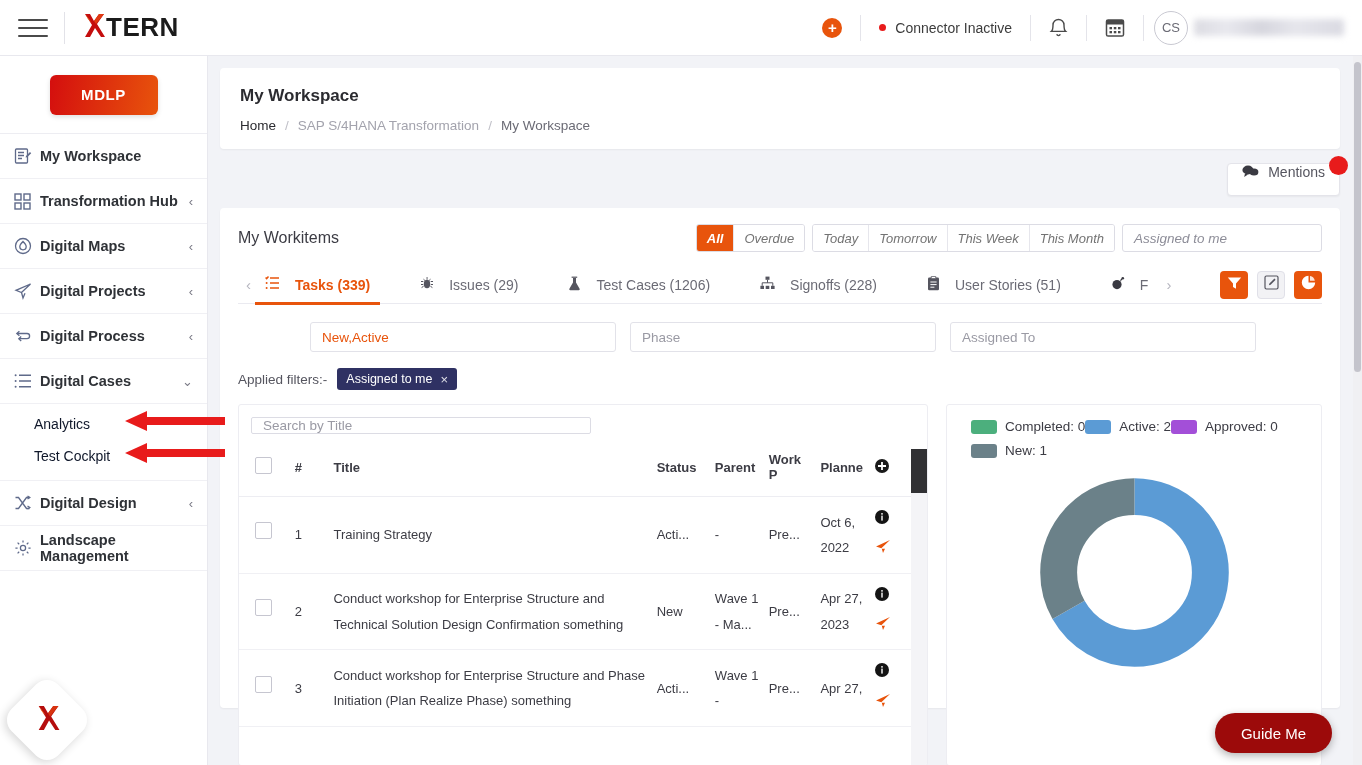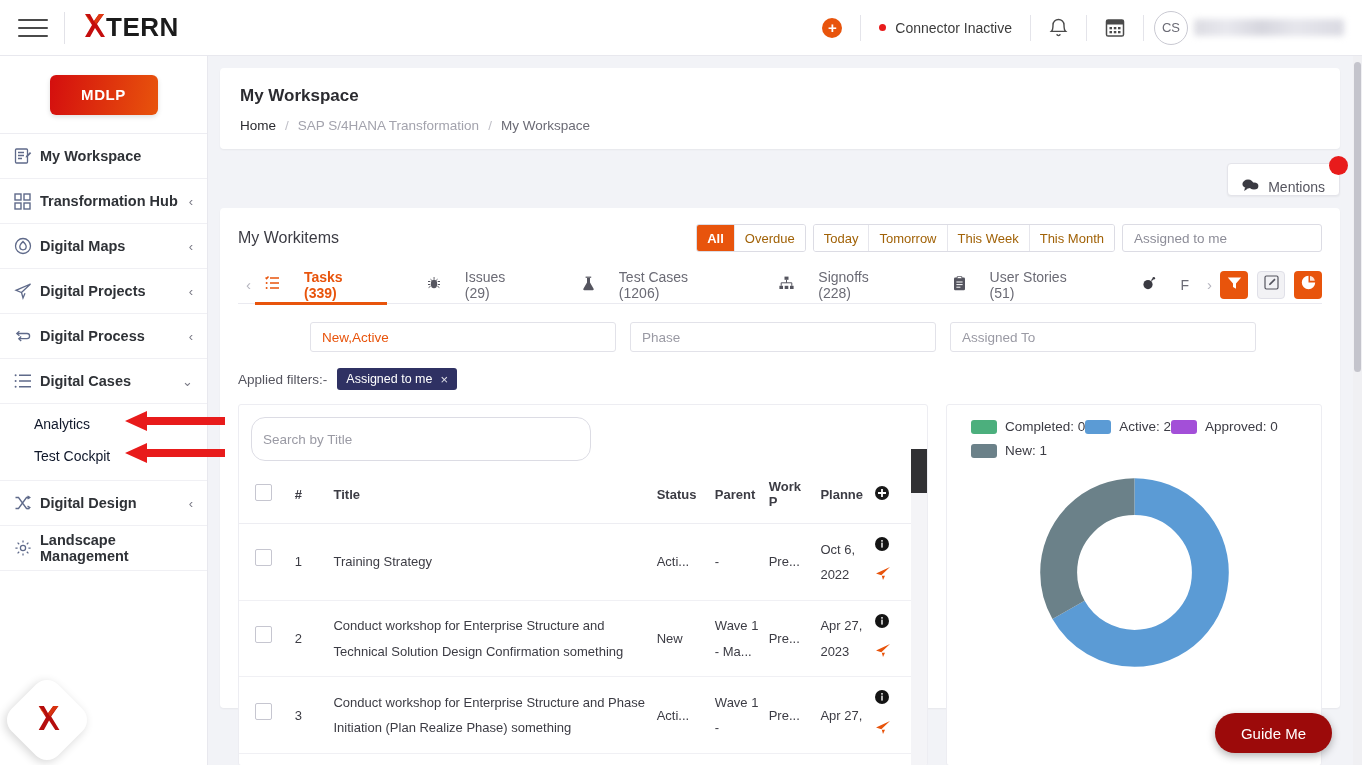--- a/index.html
+++ b/index.html
@@ -69,43 +69,43 @@
     padding: 18px 20px 16px; box-shadow: 0 1px 2px rgba(0,0,0,.05); }
   .ws-title { font-size: 17px; font-weight: 600; color: #2b2b30; margin-bottom: 12px; }
   .crumbs { font-size: 13.5px; display: flex; align-items: center; gap: 9px; }
   .crumbs .c-home { color: #2b2b30; cursor: pointer; }
   .crumbs .c-mid { color: #a3a3ad; cursor: pointer; }
   .crumbs .c-last { color: #6b6b75; }
   .crumbs .slash { color: #c0c0c8; }
 
   .mentions-row { display: flex; justify-content: flex-end; padding: 14px 22px 0 0; position: relative; }
   .mentions-btn { background: #fff; border: 1px solid #e4e4ea; border-radius: 4px;
-    height: 33px; padding: 0 14px; display: flex; align-items: flex-end; gap: 9px;
+    height: 33px; padding: 0 14px; display: flex; align-items: flex-start; gap: 9px;
     font-size: 14px; color: #55555f; cursor: pointer; box-shadow: 0 1px 2px rgba(0,0,0,.05); }
   .mentions-dot { position: absolute; right: 14px; top: 7px; width: 19px; height: 19px;
     border-radius: 50%; background: #e81b1b; }
 
   .wi-card { margin: 12px 22px 0 12px; background: #fff; border-radius: 4px;
     box-shadow: 0 1px 2px rgba(0,0,0,.05); padding: 16px 18px 0; height: 500px; }
   .wi-head { display: flex; align-items: center; }
   .wi-title { font-size: 16px; color: #3c3c44; }
-  .pills { margin-left: auto; display: flex; align-items: center; }
+  .pills { margin-left: auto; display: flex; align-items: center; font-style: italic; }
   .pill-group { display: flex; border: 1px solid #dcdce4; border-radius: 3px; overflow: hidden; margin-right: 7px; }
   .pill { height: 26px; padding: 0 10px; display: flex; align-items: center;
-    font-size: 13px; color: #a16207; background: #fff; cursor: pointer;
+    font-size: 13px; color: #737373; background: #fff; cursor: pointer;
     border-right: 1px solid #e6e6ec; }
   .pill:last-child { border-right: none; }
   .pill.active { background: #e8540c; color: #fff; font-weight: 600; }
   .pill-wide { width: 200px; height: 28px; border: 1px solid #dcdce4; border-radius: 3px;
     display: flex; align-items: center; padding: 0 11px; font-size: 13.5px; color: #8d8d98; cursor: pointer; }
 
   .tabs-row { display: flex; align-items: center; border-bottom: 1px solid #eaeaf0;
     margin-top: 14px; height: 38px; }
   .tab-nav { color: #b5b5bf; font-size: 15px; padding: 0 8px; cursor: pointer; }
-  .tab { display: flex; align-items: center; gap: 24px; font-size: 14px; color: #6b6b75;
+  .tab { display: flex; align-items: center; gap: 15px; font-size: 14px; color: #6b6b75;
     height: 38px; padding: 0 6px; margin-right: 38px; cursor: pointer; position: relative; }
   .tab.active { color: #e8540c; font-weight: 600; }
   .tab.active::after { content: ""; position: absolute; left: -4px; right: -4px; bottom: -1px;
     height: 3px; background: #e8540c; }
   .tab-actions { margin-left: auto; display: flex; align-items: center; gap: 9px; }
   .sq-btn { width: 28px; height: 28px; border-radius: 4px; display: flex;
     align-items: center; justify-content: center; cursor: pointer; }
   .sq-orange { background: #e8540c; color: #fff; }
   .sq-gray { background: #f2f2f5; border: 1px solid #e0e0e8; color: #55555f; }
 
@@ -117,21 +117,21 @@
 
   .applied { display: flex; align-items: center; gap: 10px; margin-top: 16px; font-size: 13.5px; color: #55555f; }
   .chip { background: #2f3163; color: #fff; border-radius: 3px; height: 22px;
     padding: 0 9px; display: flex; align-items: center; gap: 8px; font-size: 12.5px; }
   .chip .x { cursor: pointer; opacity: .85; font-size: 13px; }
 
   .panes { display: flex; gap: 18px; margin-top: 14px; }
   .table-pane { width: 690px; border: 1px solid #ededf2; border-radius: 3px;
     position: relative; height: 362px; overflow: hidden; background: #fff; }
   .search-wrap { padding: 12px 12px 0; }
-  .search-box { width: 340px; height: 44px; border: 1px solid #dcdce4; border-radius: 14px;
+  .search-box { width: 340px; height: 17px; border: 1px solid #dcdce4; border-radius: 2px;
     padding: 0 11px; font-size: 13.5px; color: #9a9aa4; display: flex; align-items: center; cursor: text; }
   table { width: 100%; border-collapse: collapse; margin-top: 10px; }
   th { font-size: 13px; font-weight: 600; color: #3c3c44; text-align: left;
     padding: 8px 4px 14px; border-bottom: 1px solid #ededf2; }
   td { font-size: 13px; color: #3c3c44; padding: 10px 4px; border-bottom: 1px solid #f0f0f4;
     vertical-align: middle; line-height: 1.95; }
   .cb { width: 17px; height: 17px; border: 1px solid #c6c6d0; border-radius: 2px;
     background: #fff; cursor: pointer; display: inline-block; }
   .col-cb { width: 48px; padding-left: 16px; }
   .col-num { width: 36px; }

